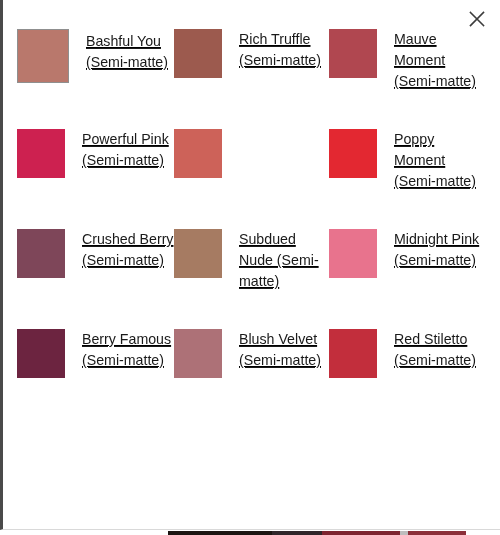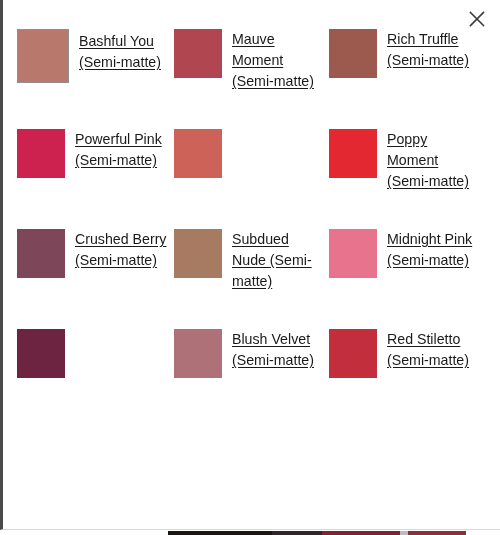--- a/index.html
+++ b/index.html
@@ -67,23 +67,24 @@
     top: 22px;
     width: 470px;
     display: grid;
     grid-template-columns: 157px 155px 155px;
     grid-auto-rows: minmax(100px, auto);
     align-items: start;
   }
   .swatch-item {
     display: flex;
     align-items: flex-start;
-    gap: 10px;
+    gap: 17px;
     padding-top: 7px;
     cursor: pointer;
+    text-decoration: underline;
   }
   .swatch-chip {
     flex: 0 0 auto;
     width: 48px;
     height: 49px;
     box-sizing: border-box;
     cursor: pointer;
   }
   .swatch-chip.bordered {
     border: 1px solid #8f8f8f;
@@ -122,26 +123,26 @@
       <path d="M5.5 5.5 L18.5 18.5 M18.5 5.5 L5.5 18.5" stroke="#3c3c3c" stroke-width="1.6" fill="none" stroke-linecap="square"></path>
     </svg>
   </button>
 
   <div id="swatch-grid">
       <div class="swatch-item first">
         <div class="swatch-chip bordered" style="background: rgb(185, 120, 108);"></div>
         <a class="swatch-label">Bashful You (Semi-matte)</a>
       </div>
       <div class="swatch-item">
+        <div class="swatch-chip" style="background: rgb(156, 90, 78);"></div>
+        <a class="swatch-label">Rich Truffle (Semi-matte)</a>
+      </div>
+      <div class="swatch-item">
         <div class="swatch-chip" style="background: rgb(176, 71, 80);"></div>
         <a class="swatch-label">Mauve Moment (Semi-matte)</a>
-      </div>
-      <div class="swatch-item">
-        <div class="swatch-chip" style="background: rgb(156, 90, 78);"></div>
-        <a class="swatch-label">Rich Truffle (Semi-matte)</a>
       </div>
       <div class="swatch-item">
         <div class="swatch-chip" style="background: rgb(205, 33, 80);"></div>
         <a class="swatch-label">Powerful Pink (Semi-matte)</a>
       </div>
       <div class="swatch-item">
         <div class="swatch-chip" style="background: rgb(205, 98, 89);"></div>
       </div>
       <div class="swatch-item">
         <div class="swatch-chip" style="background: rgb(227, 40, 49);"></div>
@@ -154,20 +155,21 @@
       <div class="swatch-item">
         <div class="swatch-chip" style="background: rgb(166, 123, 98);"></div>
         <a class="swatch-label">Subdued Nude (Semi-matte)</a>
       </div>
       <div class="swatch-item">
         <div class="swatch-chip" style="background: rgb(232, 115, 141);"></div>
         <a class="swatch-label">Midnight Pink (Semi-matte)</a>
       </div>
       <div class="swatch-item">
         <div class="swatch-chip" style="background: rgb(108, 36, 64);"></div>
+        <a class="swatch-label">Berry Famous (Semi-matte)</a>
       </div>
       <div class="swatch-item">
         <div class="swatch-chip" style="background: rgb(173, 113, 119);"></div>
         <a class="swatch-label">Blush Velvet (Semi-matte)</a>
       </div>
       <div class="swatch-item">
         <div class="swatch-chip" style="background: rgb(194, 46, 60);"></div>
         <a class="swatch-label">Red Stiletto (Semi-matte)</a>
       </div>
     </div>

